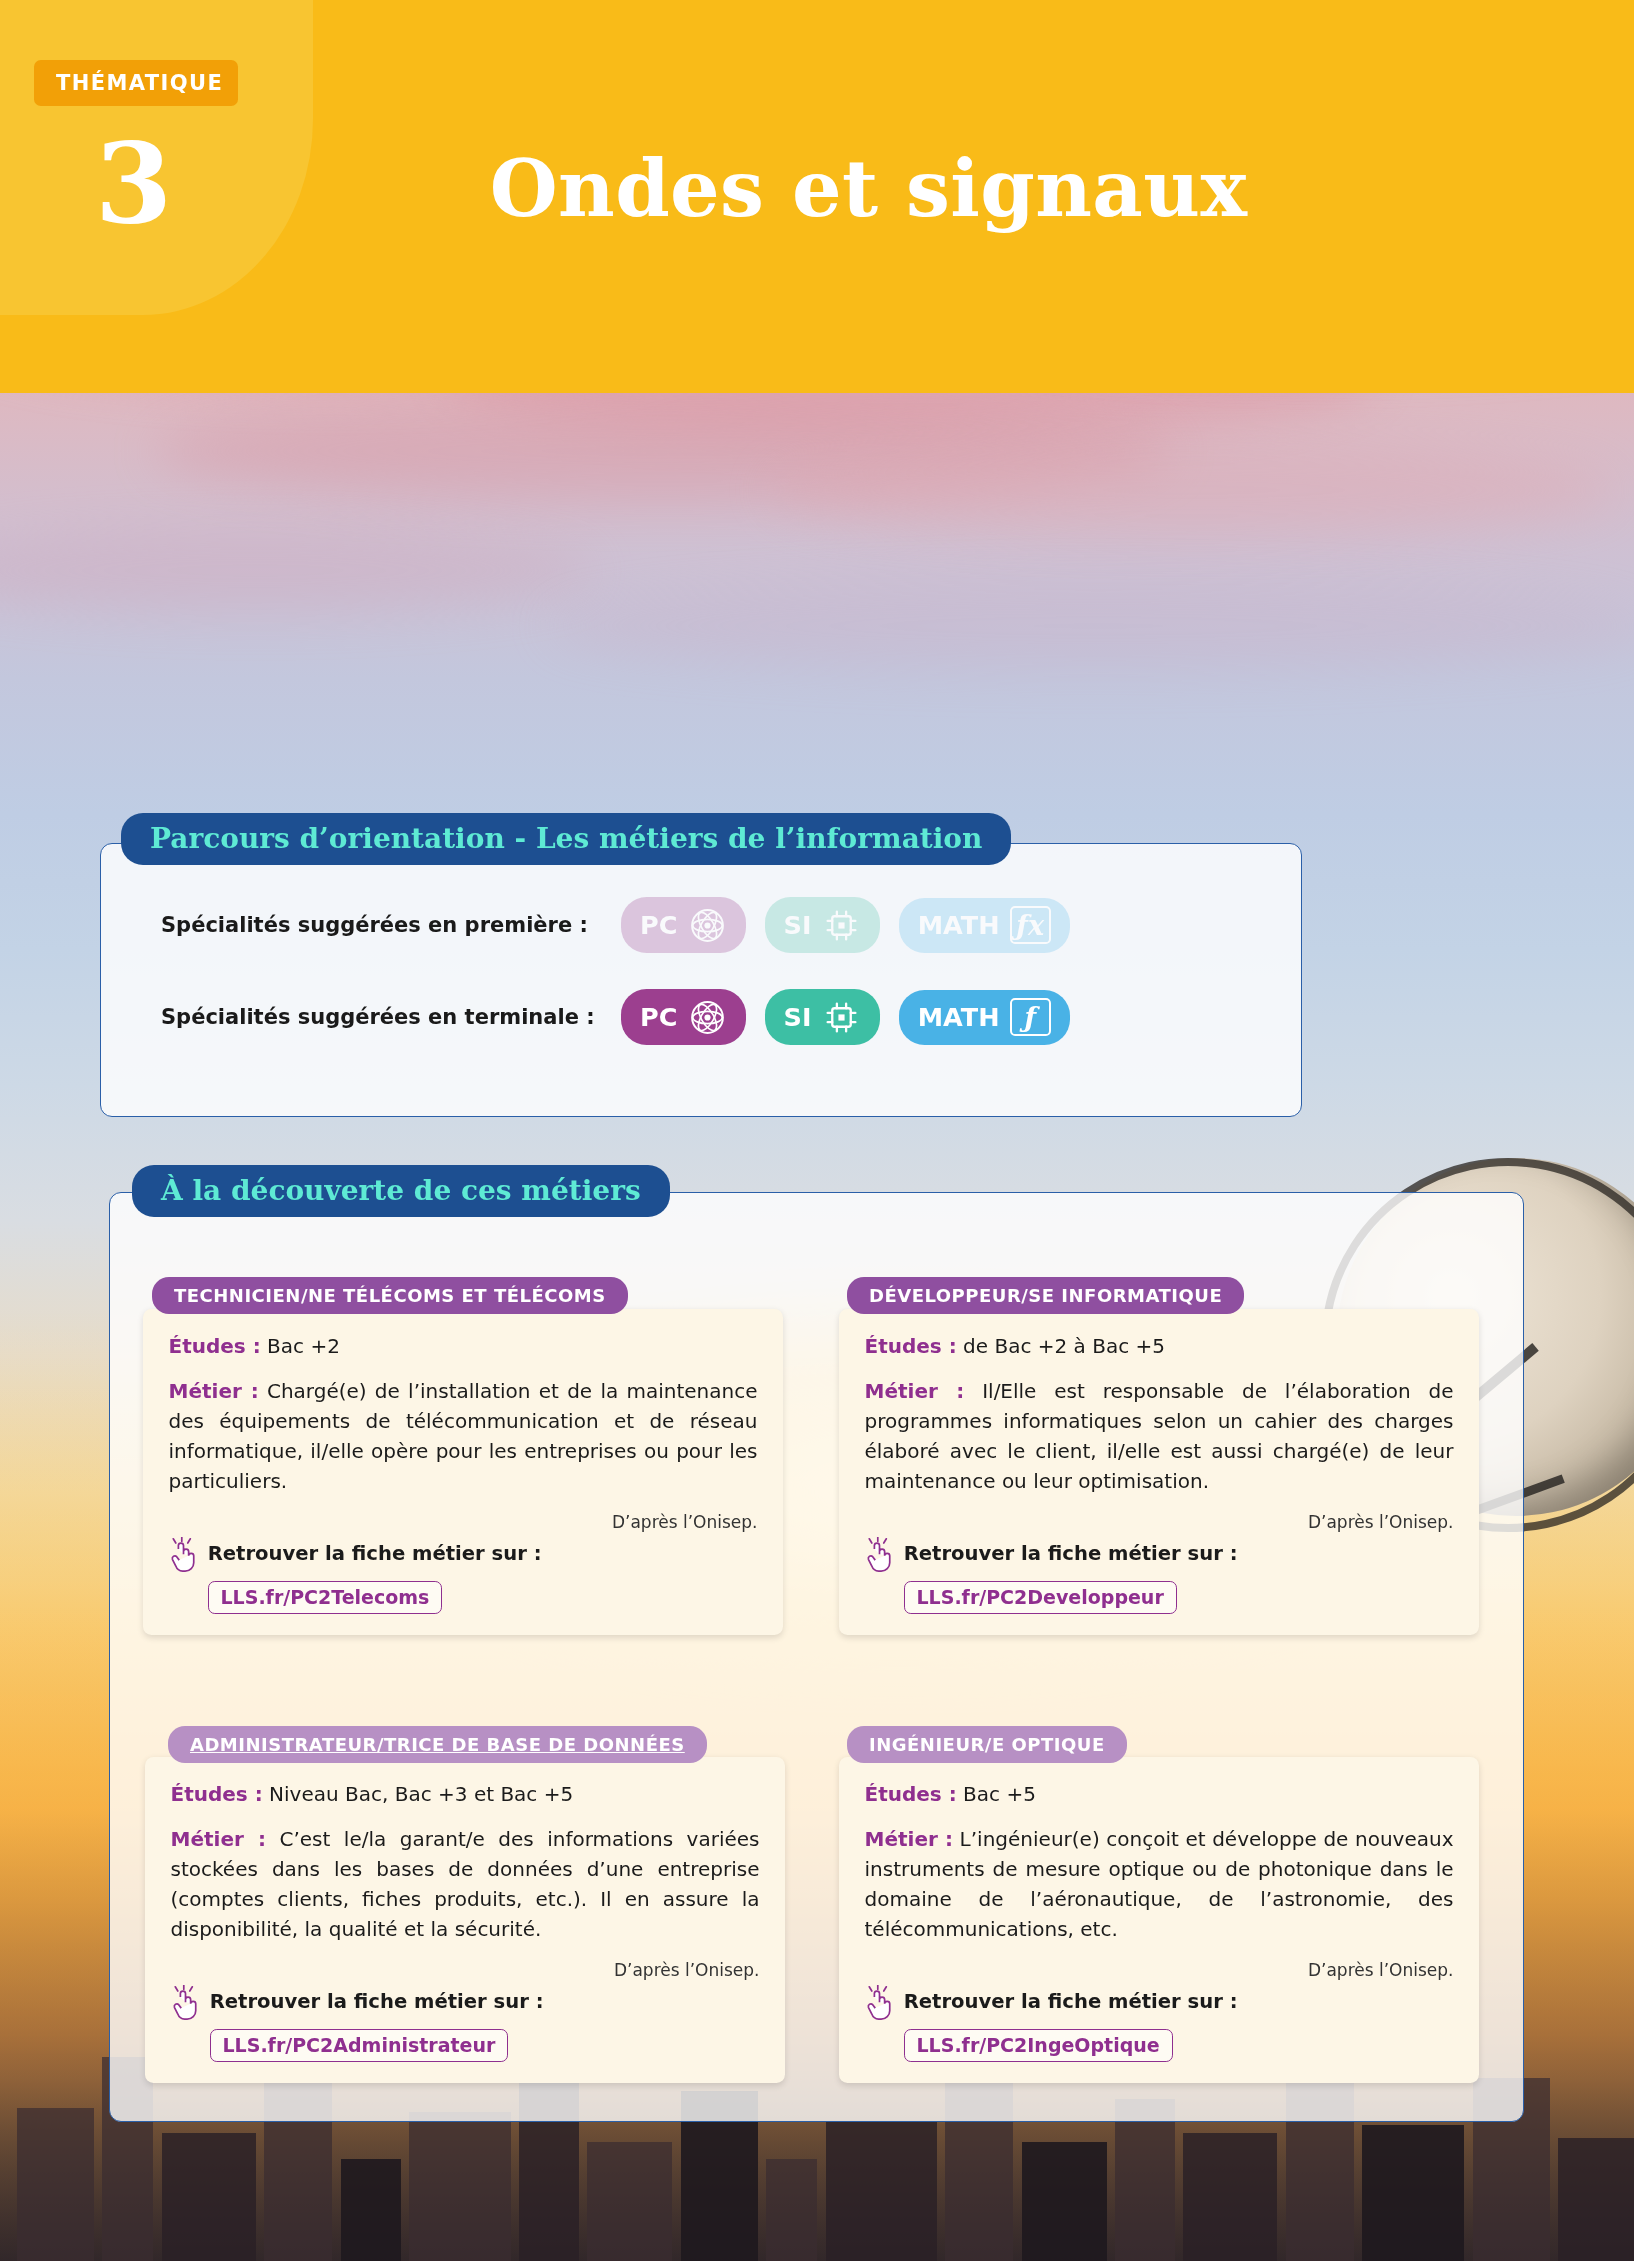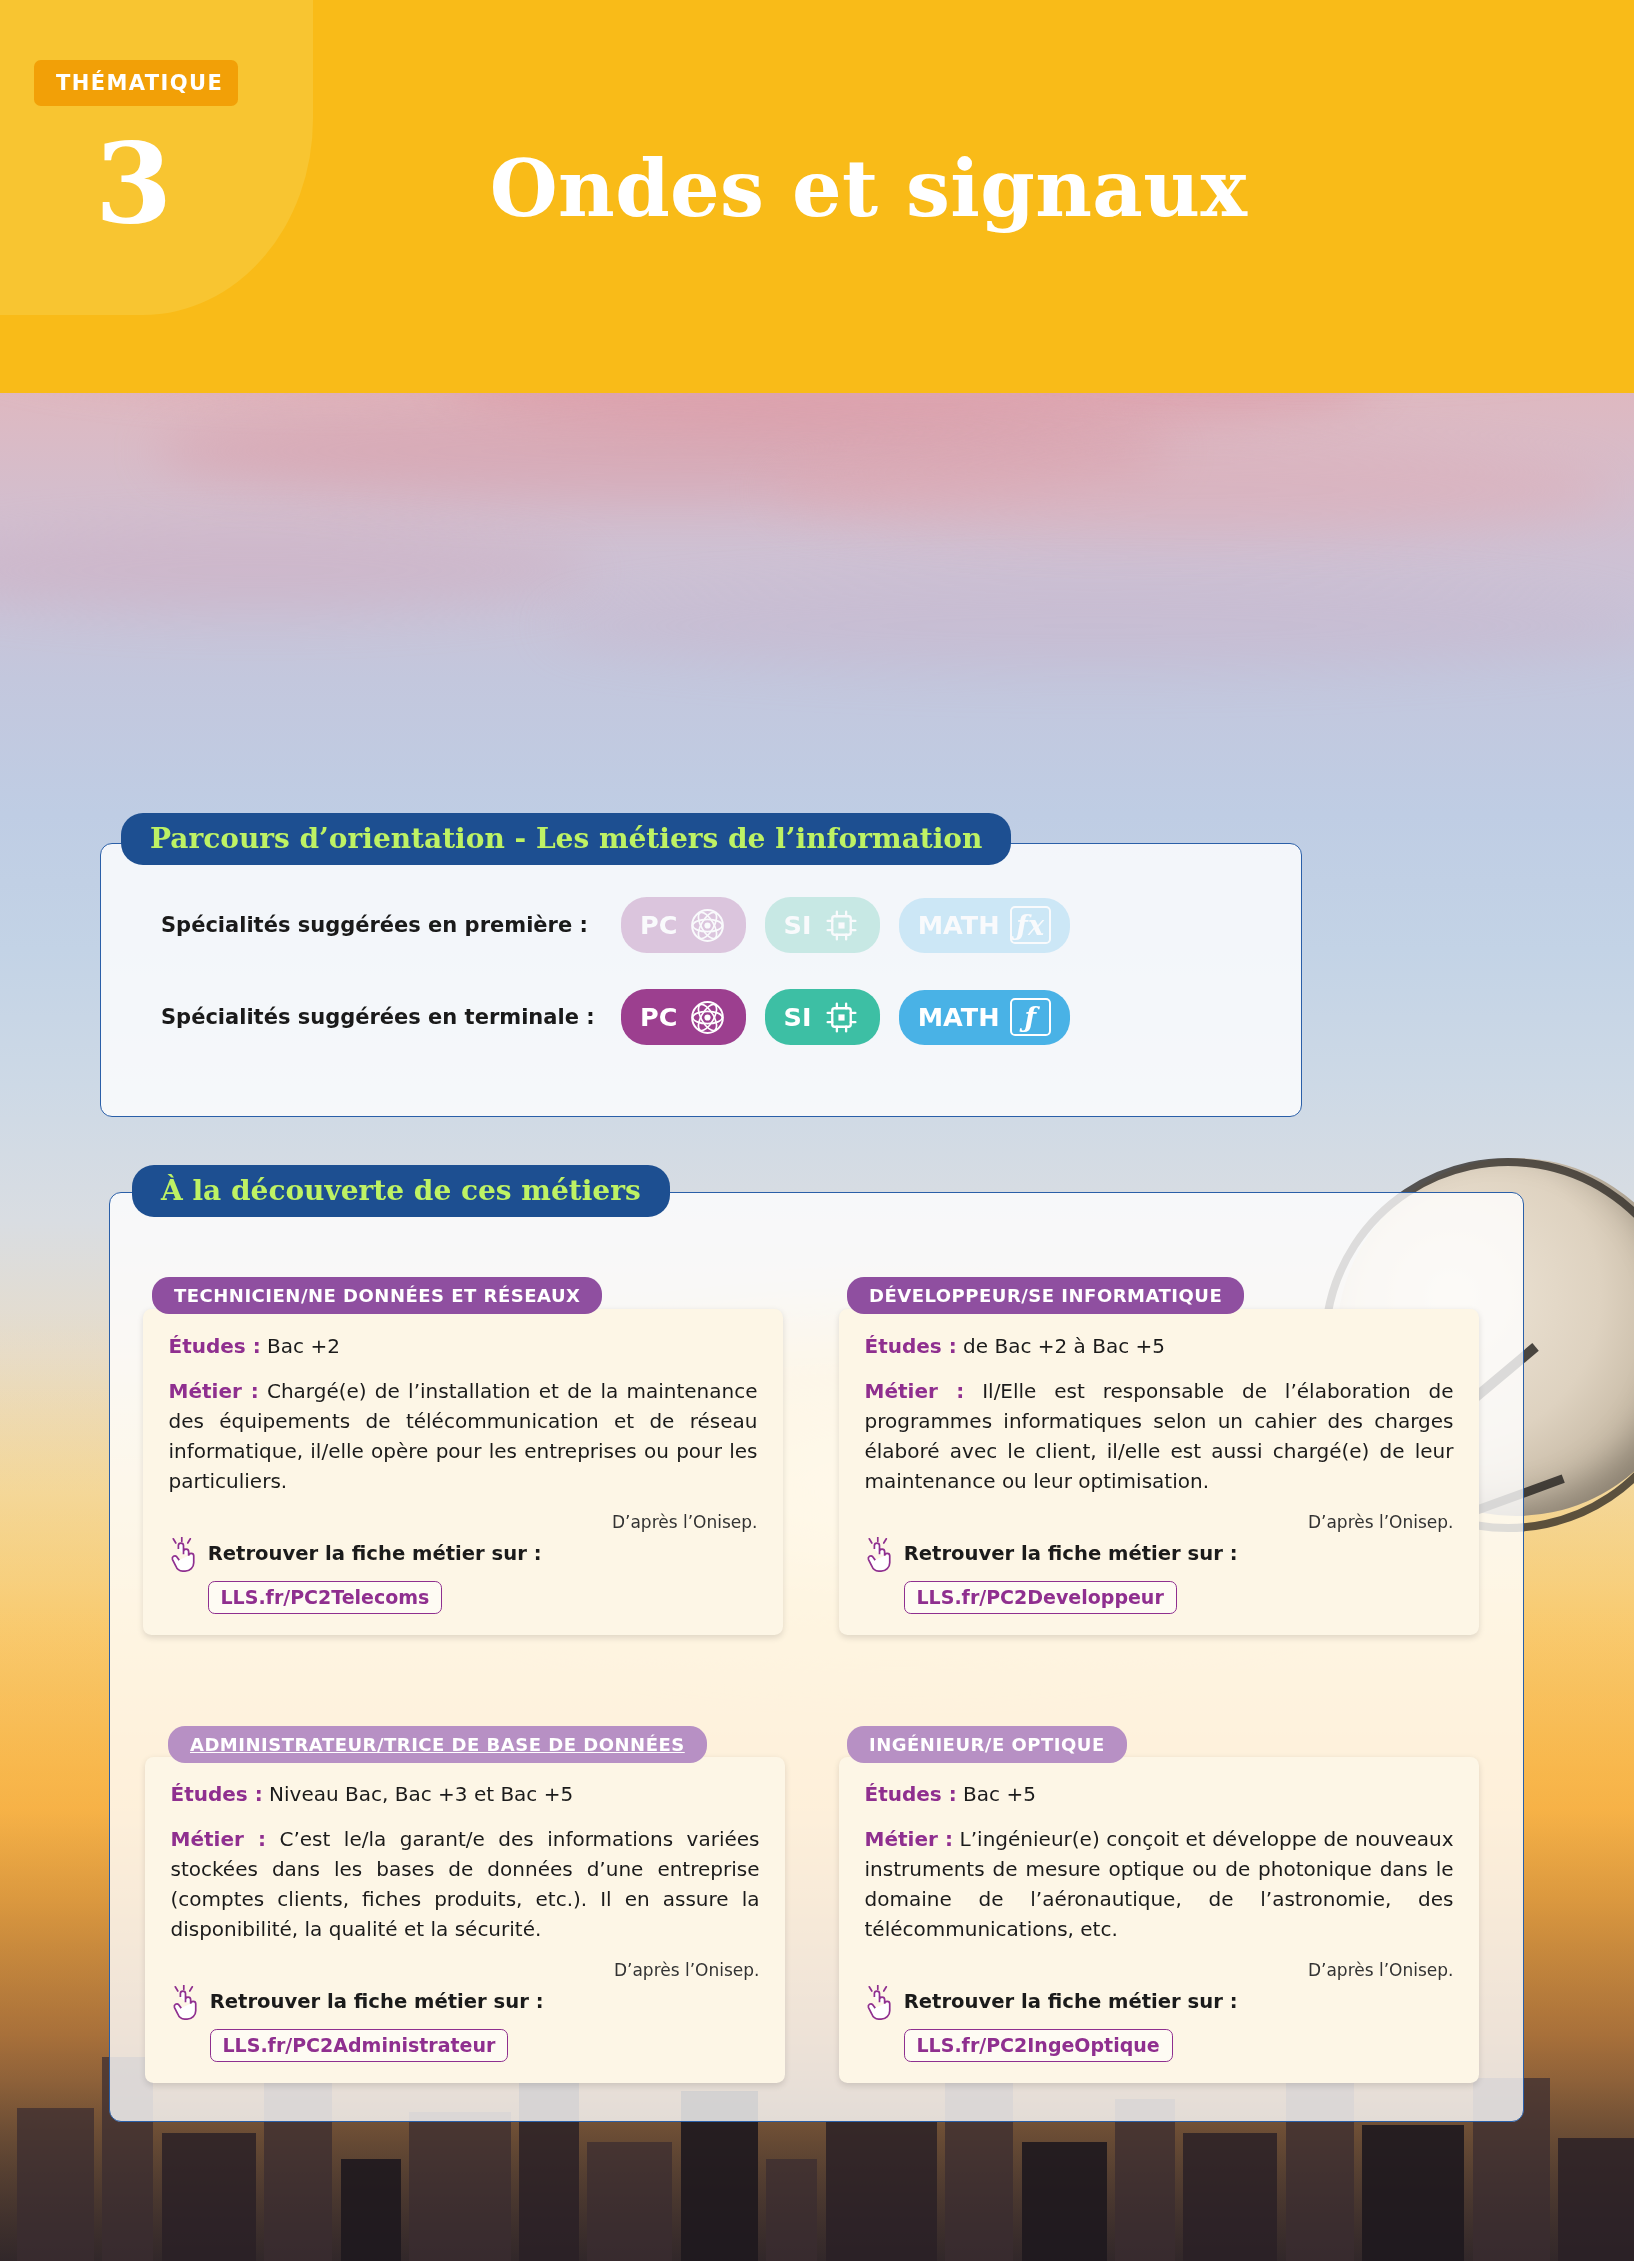--- a/index.html
+++ b/index.html
@@ -146,21 +146,21 @@
   
   .panel {
     position: absolute;
     background: rgba(255,255,255,0.80);
     border: 1.7px solid #2a5fa8;
     border-radius: 12px;
   }
   .panel-title {
     position: absolute;
     background: #1d4f91;
-    color: #bef264;
+    color: #5eead4;
     font-family: "DejaVu Serif", serif;
     font-weight: bold;
     border-radius: 22px;
     padding: 8.5px 29px 10.2px 29px;
     font-size: 28px;
     white-space: nowrap;
   }
 
   #parcours-panel { left: 100px; top: 843px; width: 1200px; height: 272px; }
   #parcours-title { left: 121px; top: 813px; }
@@ -430,21 +430,21 @@
             <line x1="15" y1="5" x2="15" y2="0"></line>
             <line x1="22" y1="7" x2="25" y2="2"></line>
         </g>
         <path d="M11 14 v-4 a3 3 0 0 1 6 0 v10 M17 20 v-3 a3 3 0 0 1 6 0 v4 M23 22 a3 3 0 0 1 6 0 v8 a10 10 0 0 1 -10 10 h-3 a9 9 0 0 1 -8 -6 l-4 -8 a3 3 0 0 1 5 -3 l3 4" fill="#fff" stroke="#8f2f8f" stroke-width="2" stroke-linejoin="round"></path>
       </svg>
     </span>
     <span>Retrouver la fiche métier sur :</span>
   </div>
   <span class="url-pill">LLS.fr/PC2Telecoms</span>
 </div>
-<div class="job-tag" style="left: 152px; top: 1277px;">TECHNICIEN/NE DONNÉES ET RÉSEAUX</div>
+<div class="job-tag" style="left: 152px; top: 1277px;">TECHNICIEN/NE TÉLÉCOMS ET TÉLÉCOMS</div>
 
 <div class="job-card" style="left: 839px; top: 1309px;">
   <p class="job-line">
     <span class="k">Études :</span><span> de Bac +2 à Bac +5</span>
   </p>
   <p class="job-line">
     <span class="k">Métier :</span><span> Il/Elle est responsable de l’élaboration de programmes informatiques selon un cahier des charges élaboré avec le client, il/elle est aussi chargé(e) de leur maintenance ou leur optimisation.</span>
   </p>
   <p class="source">D’après l’Onisep.</p>
   <div class="fiche">

